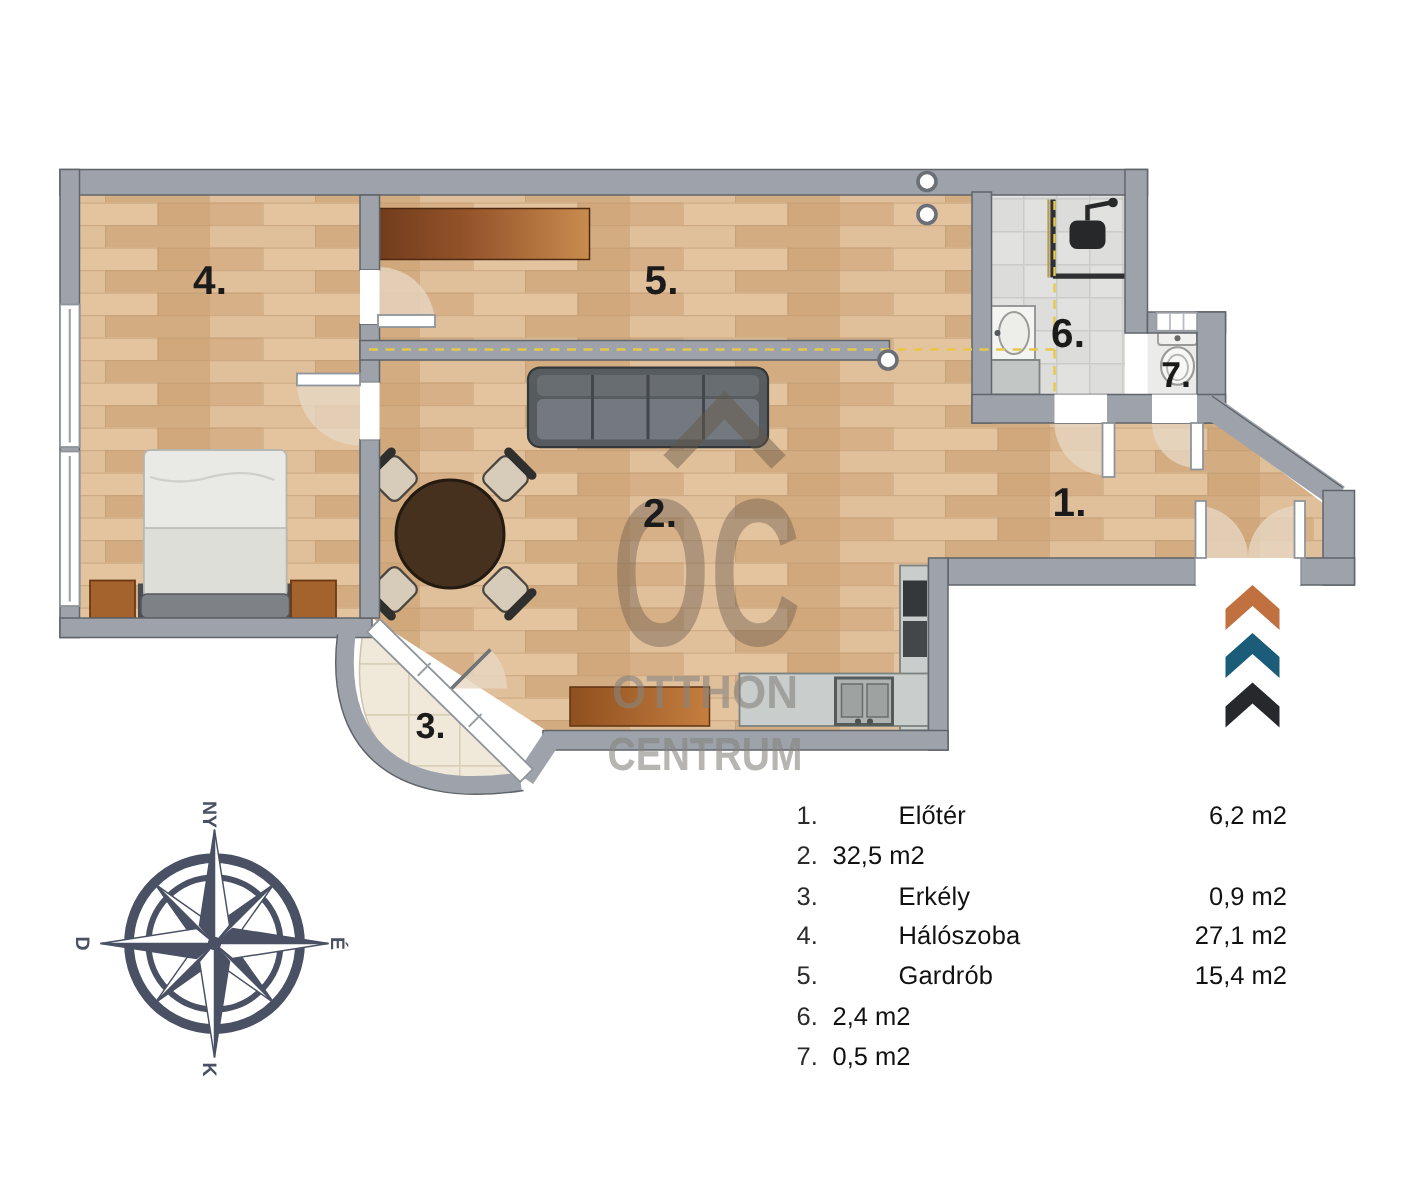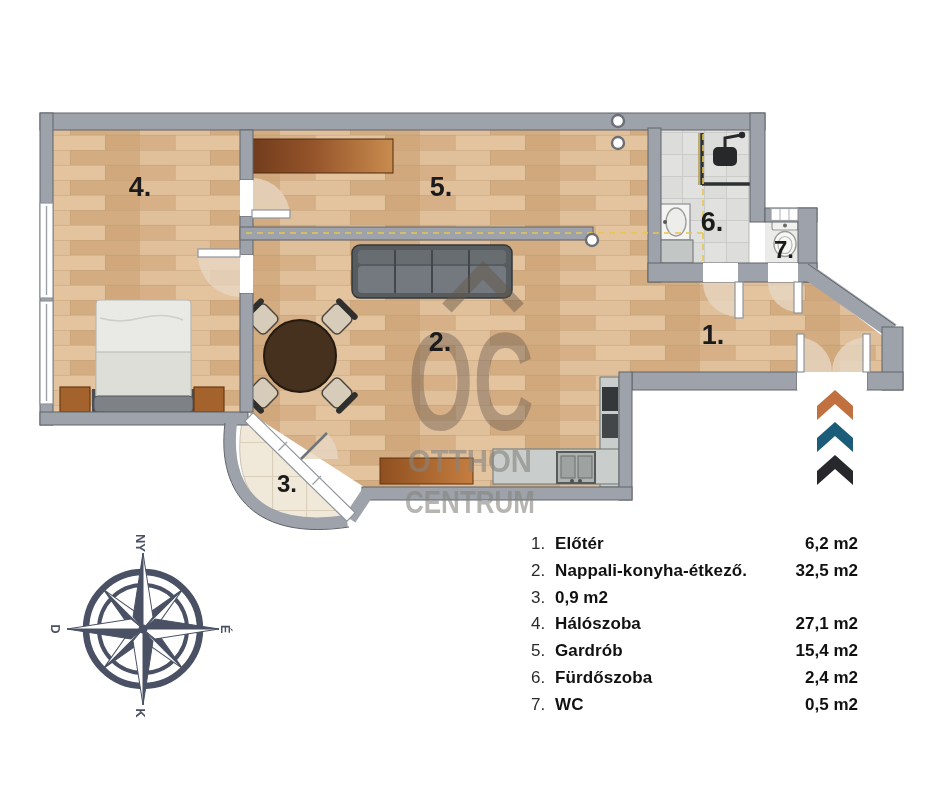--- a/index.html
+++ b/index.html
@@ -2,22 +2,22 @@
 <html><head>
 <meta charset="utf-8">
 <style>
   html,body{margin:0;padding:0;background:#ffffff;}
   .stage{position:relative;width:940px;height:788px;background:#fff;overflow:hidden;
          font-family:"Liberation Sans",sans-serif;}
   .plan-svg{position:absolute;left:0;top:0;}
   .legend{position:absolute;left:531px;top:531px;width:327px;font-size:17px;line-height:26.8px;color:#111;}
   .legend-row{display:flex;align-items:baseline;}
   .lnum{width:24px;font-weight:400;color:#2b2b2b;flex:0 0 auto;}
-  .lname{font-weight:700;flex:1 1 auto;letter-spacing:.1px;}
-  .larea{font-weight:700;text-align:left;white-space:nowrap;}
+  .lname{font-weight:400;flex:1 1 auto;letter-spacing:.1px;margin-left:44px;}
+  .larea{font-weight:400;text-align:left;white-space:nowrap;}
 </style>
 </head>
 <body>
 
 <div class="stage">
 
 <svg class="plan-svg" width="940" height="788" viewBox="0 0 940 788">
   <defs>
     <pattern id="wood" width="140" height="30" patternUnits="userSpaceOnUse">
       <rect width="140" height="30" fill="#DAB58C"></rect>
@@ -314,42 +314,40 @@
 </svg>
 
 <div class="legend">
   <div class="legend-row">
     <span class="lnum">1.</span>
     <span class="lname">Előtér</span>
     <span class="larea">6,2 m2</span>
   </div>
   <div class="legend-row">
     <span class="lnum">2.</span>
-    <span class="lname">Nappali-konyha-étkező.</span>
     <span class="larea">32,5 m2</span>
   </div>
   <div class="legend-row">
     <span class="lnum">3.</span>
+    <span class="lname">Erkély</span>
     <span class="larea">0,9 m2</span>
   </div>
   <div class="legend-row">
     <span class="lnum">4.</span>
     <span class="lname">Hálószoba</span>
     <span class="larea">27,1 m2</span>
   </div>
   <div class="legend-row">
     <span class="lnum">5.</span>
     <span class="lname">Gardrób</span>
     <span class="larea">15,4 m2</span>
   </div>
   <div class="legend-row">
     <span class="lnum">6.</span>
-    <span class="lname">Fürdőszoba</span>
     <span class="larea">2,4 m2</span>
   </div>
   <div class="legend-row">
     <span class="lnum">7.</span>
-    <span class="lname">WC</span>
     <span class="larea">0,5 m2</span>
   </div>
 </div>
 
 </div>
 
 </body></html>

